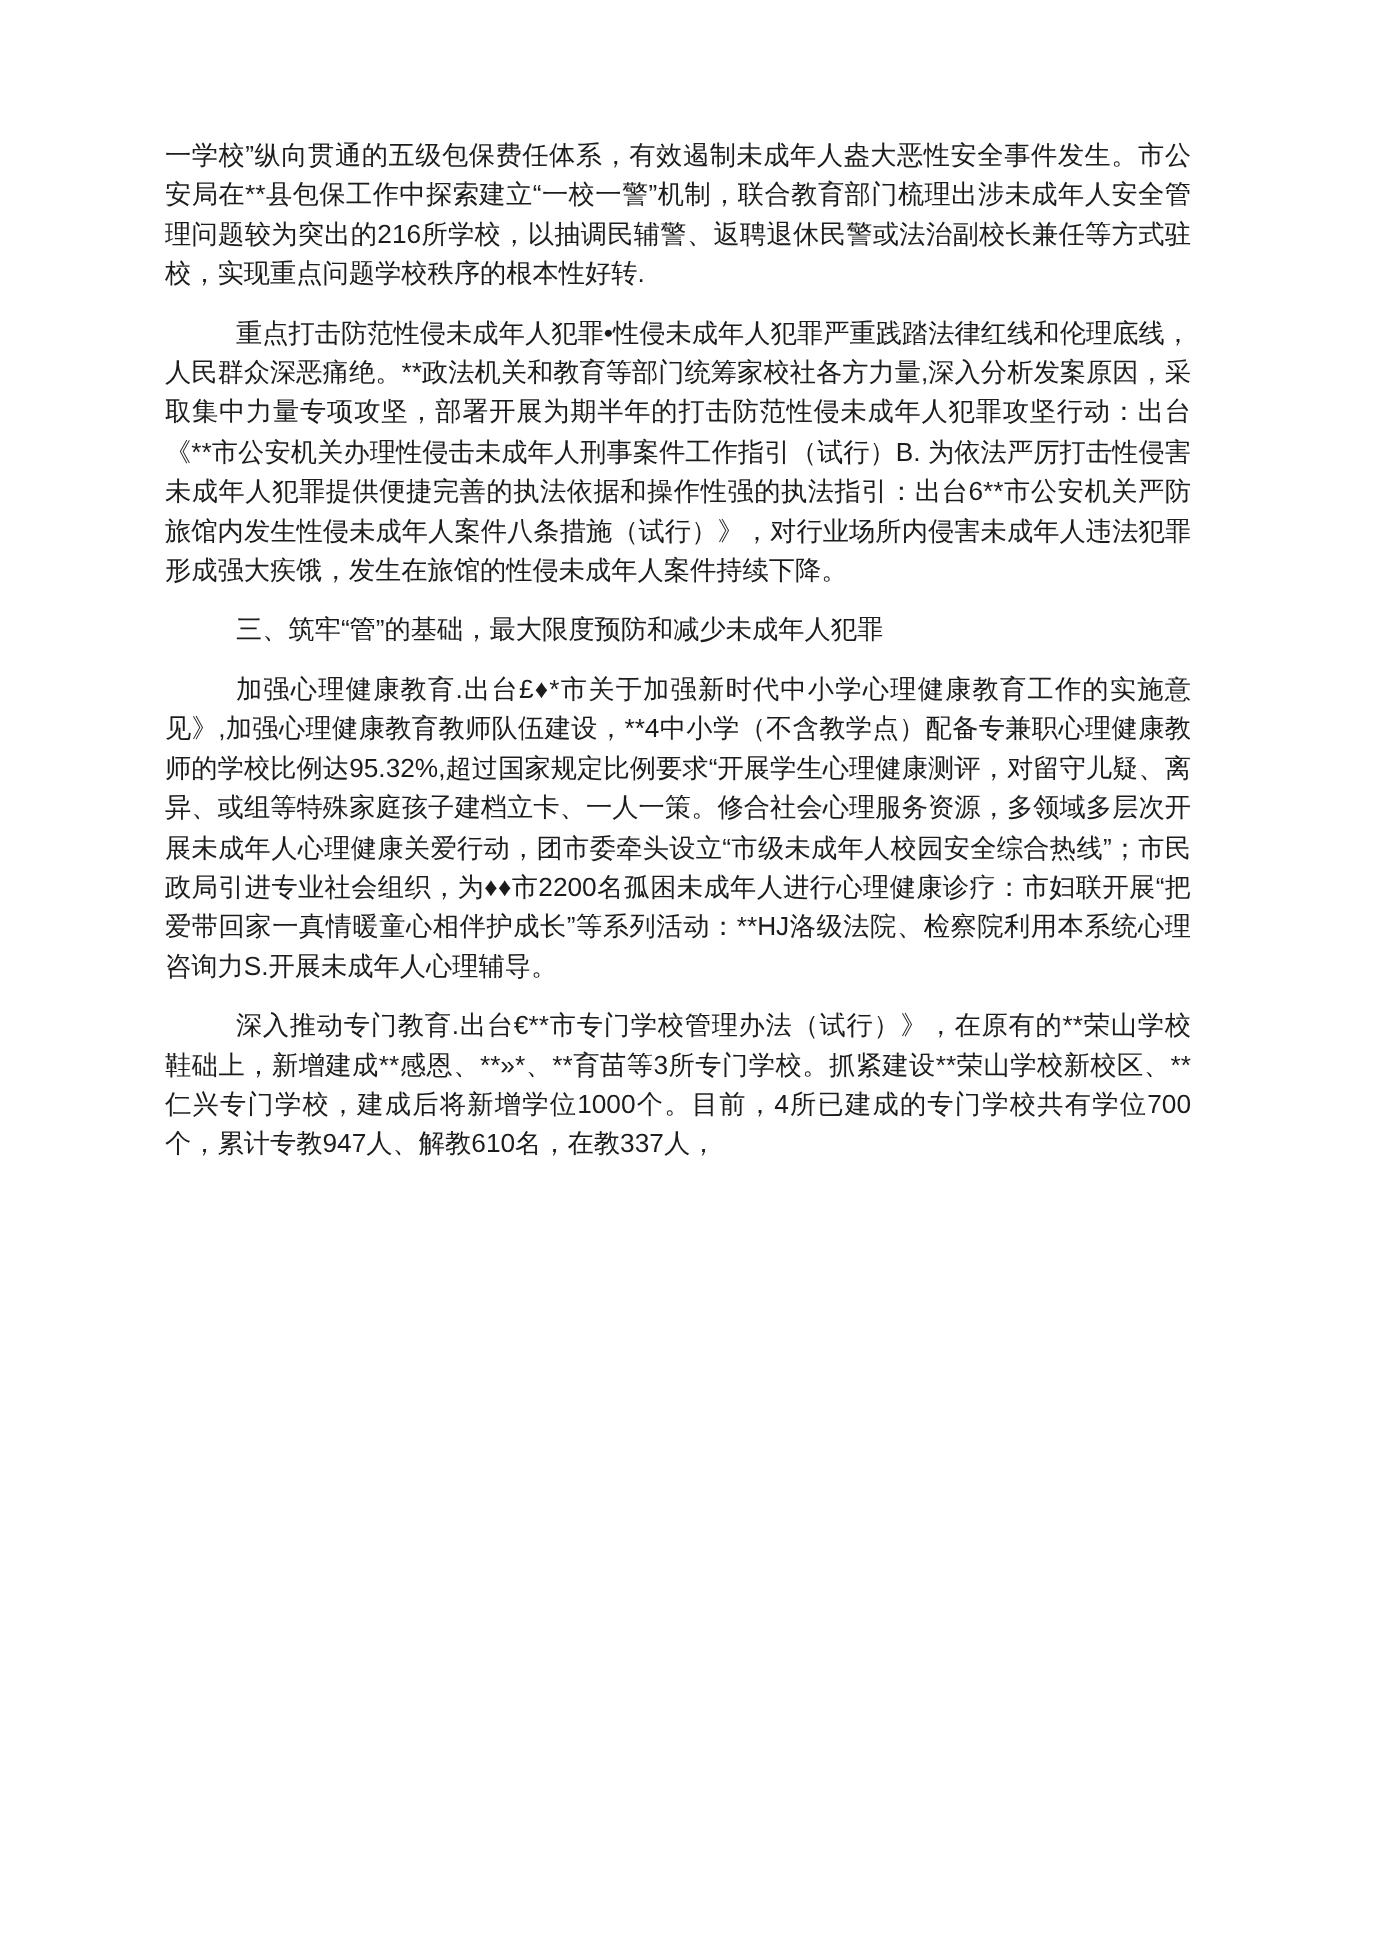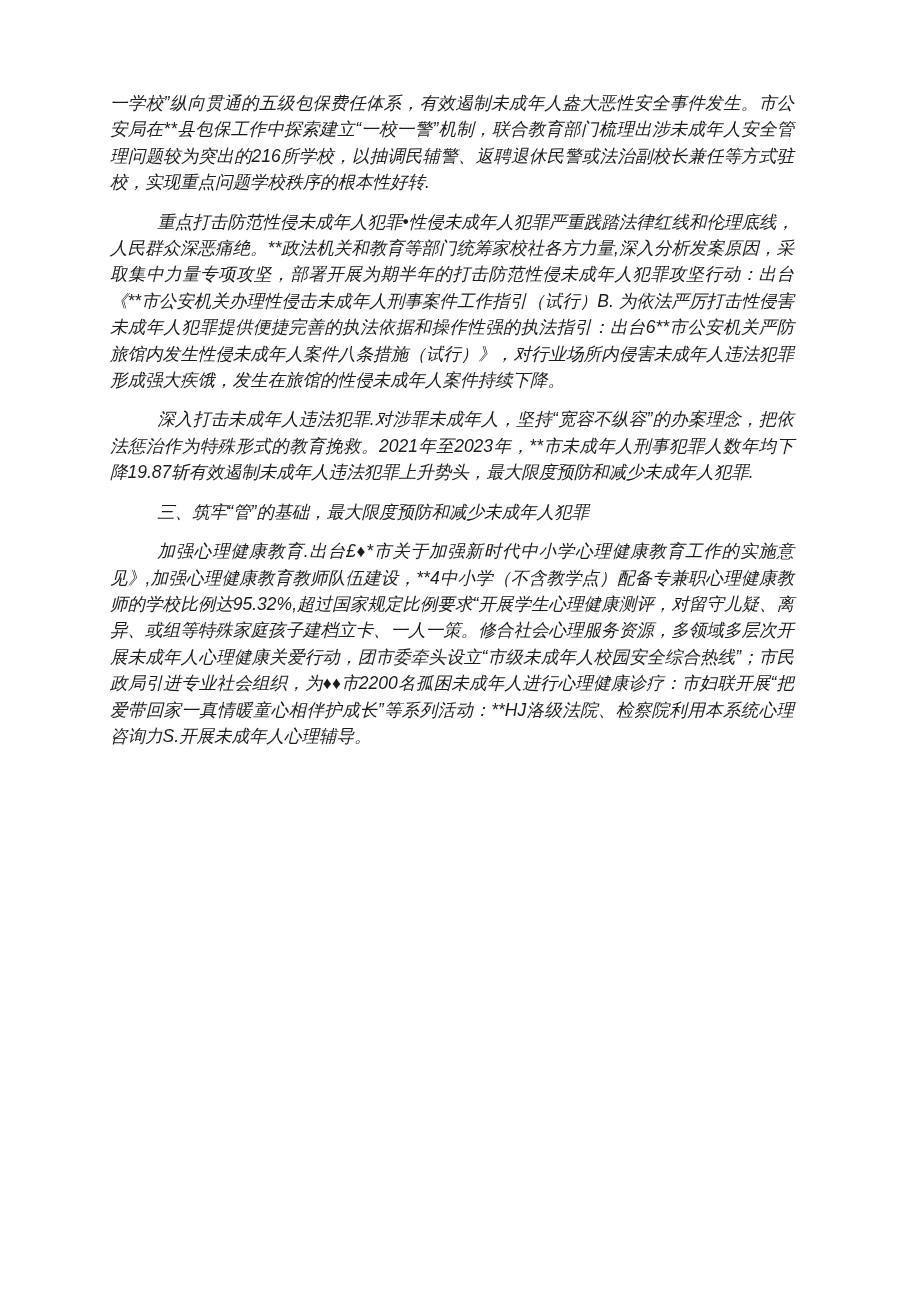--- a/index.html
+++ b/index.html
@@ -6,21 +6,20 @@
     margin: 0;
     padding: 0;
     background: #ffffff;
   }
   .page {
     position: relative;
     width: 920px;
     height: 1301px;
     background: #ffffff;
     overflow: hidden;
-    font-style: italic;
   }
   .content {
     position: absolute;
     left: 110px;
     top: 90px;
     width: 684px;
     font-family: "Liberation Sans", "DejaVu Sans", sans-serif;
     font-size: 17.5px;
     line-height: 26.4px;
     color: #1c1c1c;
@@ -37,17 +36,17 @@
     font-weight: normal; 
   }
 </style>
 </head>
 <body>
 
 <div class="page">
   <div class="content" id="content">
       <p class="body">一学校”纵向贯通的五级包保费任体系，有效遏制未成年人盎大恶性安全事件发生。市公安局在**县包保工作中探索建立“一校一警”机制，联合教育部门梳理出涉未成年人安全管理问题较为突出的216所学校，以抽调民辅警、返聘退休民警或法治副校长兼任等方式驻校，实现重点问题学校秩序的根本性好转.</p>
       <p class="body indent">重点打击防范性侵未成年人犯罪•性侵未成年人犯罪严重践踏法律红线和伦理底线，人民群众深恶痛绝。**政法机关和教育等部门统筹家校社各方力量,深入分析发案原因，采取集中力量专项攻坚，部署开展为期半年的打击防范性侵未成年人犯罪攻坚行动：出台《**市公安机关办理性侵击未成年人刑事案件工作指引（试行）B. 为依法严厉打击性侵害未成年人犯罪提供便捷完善的执法依据和操作性强的执法指引：出台6**市公安机关严防旅馆内发生性侵未成年人案件八条措施（试行）》，对行业场所内侵害未成年人违法犯罪形成强大疾饿，发生在旅馆的性侵未成年人案件持续下降。</p>
-      <p class="body indent">深入打击未成年人违法犯罪.对涉罪未成年人，坚持“宽容不纵容”的办案理念，把依法惩治作为特殊形式的教育挽救。2021年至2023年，**市未成年人刑事犯罪人数年均下降19.87斩有效遏制未成年人违法犯罪上升势头，最大限度预防和减少未成年人犯罪.</p>
       <p class="heading indent">三、筑牢“管”的基础，最大限度预防和减少未成年人犯罪</p>
       <p class="body indent">加强心理健康教育.出台£♦*市关于加强新时代中小学心理健康教育工作的实施意见》,加强心理健康教育教师队伍建设，**4中小学（不含教学点）配备专兼职心理健康教师的学校比例达95.32%,超过国家规定比例要求“开展学生心理健康测评，对留守儿疑、离异、或组等特殊家庭孩子建档立卡、一人一策。修合社会心理服务资源，多领域多层次开展未成年人心理健康关爱行动，团市委牵头设立“市级未成年人校园安全综合热线”；市民政局引进专业社会组织，为♦♦市2200名孤困未成年人进行心理健康诊疗：市妇联开展“把爱带回家一真情暖童心相伴护成长”等系列活动：**HJ洛级法院、检察院利用本系统心理咨询力S.开展未成年人心理辅导。</p>
+      <p class="body indent">深入推动专门教育.出台€**市专门学校管理办法（试行）》，在原有的**荣山学校鞋础上，新增建成**感恩、**»*、**育苗等3所专门学校。抓紧建设**荣山学校新校区、**仁兴专门学校，建成后将新增学位1000个。目前，4所已建成的专门学校共有学位700个，累计专教947人、解教610名，在教337人，</p>
     </div>
 </div>
 
 </body></html>

